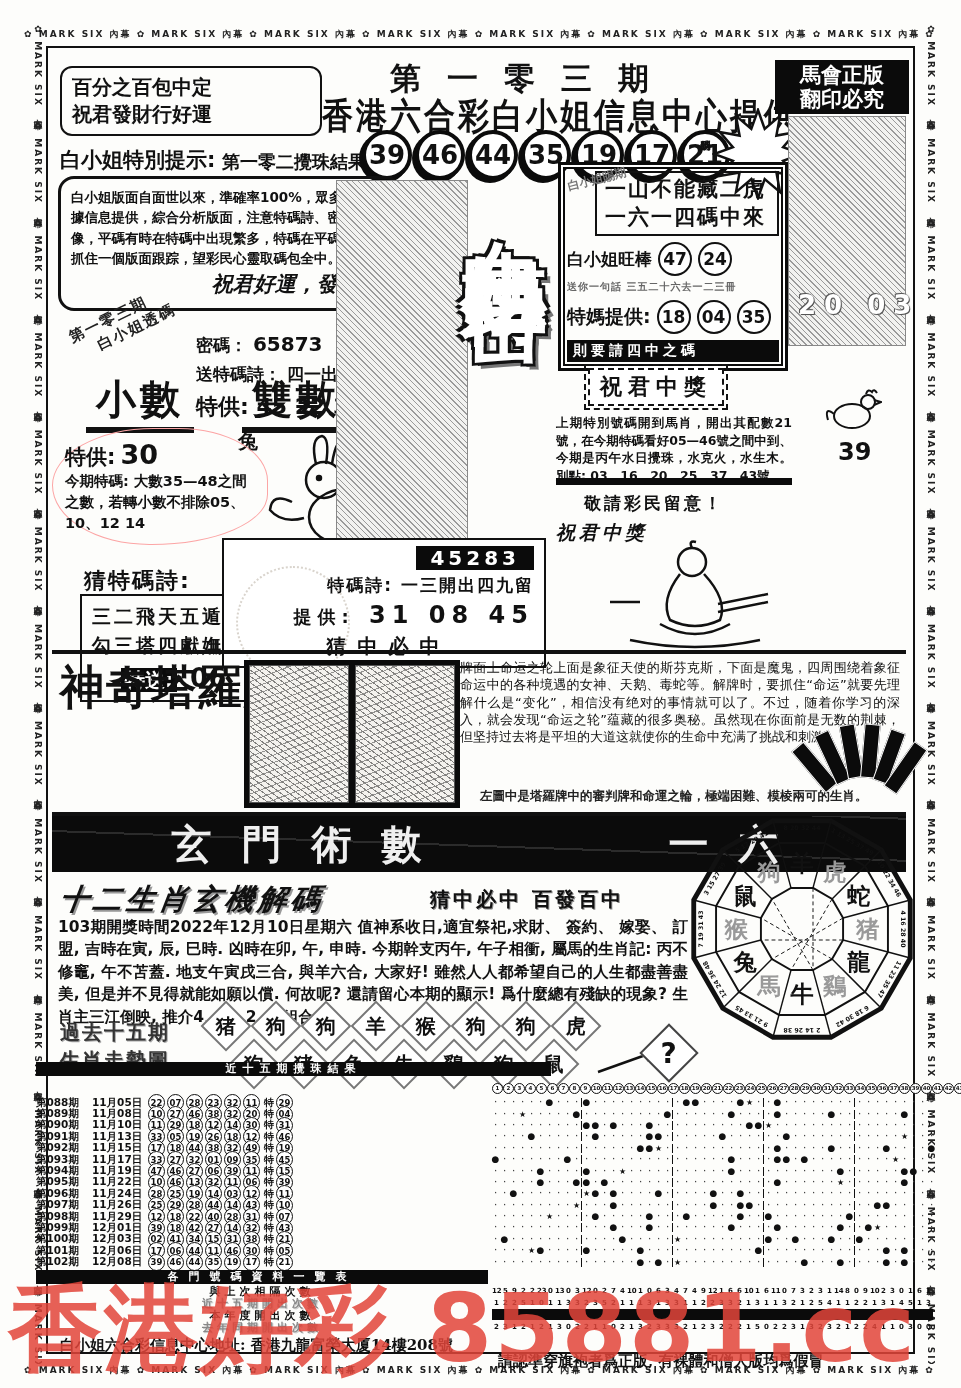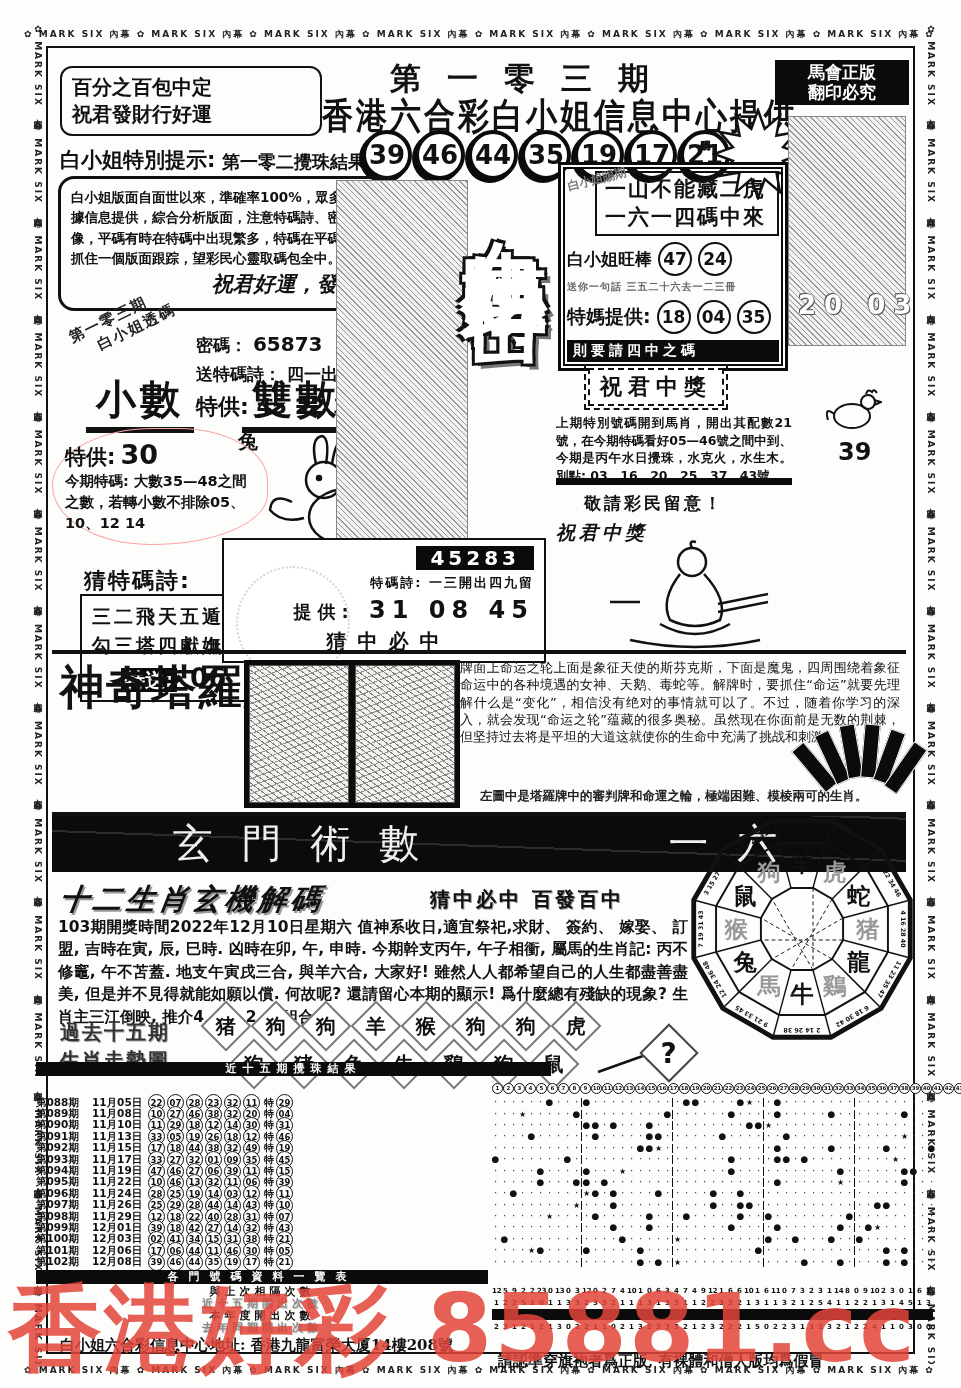--- a/index.html
+++ b/index.html
@@ -8,21 +8,21 @@
   .abs{position:absolute;}
   
   .bstrip{position:absolute;overflow:hidden;color:#222;font-size:9px;font-weight:bold;letter-spacing:2px;white-space:nowrap;}
   .bstrip.h{height:20px;line-height:20px;left:24px;right:24px;}
   .bstrip.v{width:20px;top:24px;bottom:24px;writing-mode:vertical-rl;}
   .frame{position:absolute;left:46px;top:46px;right:46px;bottom:34px;border:2px solid #111;pointer-events:none;}
   
   .slogan-box{border:2.5px solid #111;border-radius:12px;padding:6px 10px;font-size:20px;font-weight:bold;line-height:1.35;}
   .issue-title{font-size:31px;font-weight:bold;letter-spacing:26px;}
   .main-title{font-size:31px;font-weight:900;letter-spacing:3px;transform:scaleY(1.15);}
-  .stamp{background:#0b0b0b;color:#fff;font-weight:900;text-align:center;padding:3px 6px;font-size:17px;line-height:1.15;}
+  .stamp{background:#0b0b0b;color:#fff;font-weight:900;text-align:center;padding:3px 6px;font-size:21px;line-height:1.15;}
   .tip{font-size:21px;font-weight:900;}
   .reslbl{font-size:18px;font-weight:900;}
   .big-circle{display:inline-flex;align-items:center;justify-content:center;width:42px;height:42px;border:4px solid #0b0b0b;
       border-radius:50%;font-size:26px;font-weight:900;margin-right:3px;background:#fff;box-shadow:-3px 3px 0 #0b0b0b;}
   .vlabel{writing-mode:vertical-rl;font-size:10px;font-weight:bold;line-height:1;}
   
   .intro-box{border:3px solid #111;border-radius:16px;padding:8px 10px;font-size:13.5px;font-weight:bold;line-height:1.5;}
   .wish{font-family:"DejaVu Serif","Liberation Serif",serif;font-style:italic;font-weight:bold;font-size:21px;text-align:right;}
   .codeline{font-size:17px;font-weight:bold;margin-bottom:6px;}
   .rot{transform:rotate(-26deg);transform-origin:left top;font-size:15px;font-weight:bold;color:#222;letter-spacing:2px;}
@@ -51,37 +51,37 @@
   .rb-line{font-size:17px;font-weight:900;margin-top:6px;}
   .gray-ln{font-size:10px;font-weight:bold;color:#666;margin-top:4px;letter-spacing:1px;}
   .blk-ln{background:#0b0b0b;color:#fff;font-size:14px;font-weight:bold;padding:2px 6px;margin-top:6px;letter-spacing:4px;}
   .dash-box{border:2px dashed #111;outline:2px dashed #111;outline-offset:2px;padding:2px 10px;
       font-size:22px;font-weight:900;letter-spacing:6px;background:#fff;}
   .rpara{font-size:12.5px;font-weight:bold;line-height:1.4;text-align:justify;}
   .notice{font-size:17px;font-weight:900;letter-spacing:3px;}
   .wish2{font-family:"DejaVu Serif","Liberation Serif",serif;font-style:italic;font-weight:bold;font-size:19px;letter-spacing:4px;}
   .code-box{border:2.5px solid #111;background:#fff;padding:6px 10px;}
   .code-bar{background:#0b0b0b;color:#fff;font-size:20px;font-weight:900;letter-spacing:4px;padding:0 14px;display:inline-block;}
-  .cb-ln{font-size:13px;font-weight:900;margin-top:4px;letter-spacing:2px;}
+  .cb-ln{font-size:17px;font-weight:900;margin-top:4px;letter-spacing:2px;}
   .cb-big{font-size:24px;font-weight:900;letter-spacing:6px;}
   .stamp-ghost{border:2px dotted #c9c2b8;border-radius:50%;width:110px;height:110px;opacity:.7;}
   
   .tarot-wrap{border-top:4px solid #111;border-bottom:4px solid #111;}
   .tarot-title{font-size:44px;font-weight:900;letter-spacing:2px;transform:scaleY(1.05);}
   .tarot-cards{background:#0b0b0b;display:flex;gap:6px;padding:5px;}
   .tcard{flex:1;background:#f4f2ee;border:1px solid #555;position:relative;overflow:hidden;}
   .tcard:before{content:"";position:absolute;inset:0;background:
      repeating-linear-gradient(37deg,#222 0 1px,transparent 1px 5px),
      repeating-linear-gradient(-21deg,#444 0 1px,transparent 1px 7px);opacity:.55;}
   .tarot-text{font-size:13px;line-height:1.33;text-align:justify;font-weight:500;}
   .tarot-cap{font-size:12.5px;font-weight:bold;color:#222;}
   .fan{position:absolute;width:14px;height:52px;background:#0b0b0b;border:1px solid #fff;transform-origin:bottom center;}
   
-  .banner{background:#0b0b0b;color:#efefef;display:flex;align-items:flex-start;justify-content:space-around;
-     font-size:40px;font-weight:400;letter-spacing:8px;
+  .banner{background:#0b0b0b;color:#efefef;display:flex;align-items:flex-end;justify-content:space-around;
+     font-size:40px;font-weight:700;letter-spacing:8px;
      background-image:repeating-linear-gradient(2deg,transparent 0 40px,#fff2 40px 42px);}
   .subttl{font-size:29px;font-weight:900;font-style:italic;transform:skewX(-8deg);letter-spacing:4px;text-shadow:2px 2px 0 #999;}
   .subslg{font-size:20px;font-weight:900;letter-spacing:3px;text-shadow:1px 1px 0 #888;}
   .zpara{font-size:15.5px;font-weight:bold;line-height:1.45;text-align:justify;}
   
   .trendlbl{font-size:20px;font-weight:900;color:#333;letter-spacing:2px;text-shadow:1px 1px 0 #aaa;line-height:1.4;}
   .dia{position:absolute;width:32px;height:32px;border:2px solid #777;transform:rotate(45deg);background:#fff;
        display:flex;align-items:center;justify-content:center;}
   .dia>span{transform:rotate(-45deg);font-size:20px;font-weight:900;}
   .dia.q{border:2.5px solid #444;width:38px;height:38px;}

